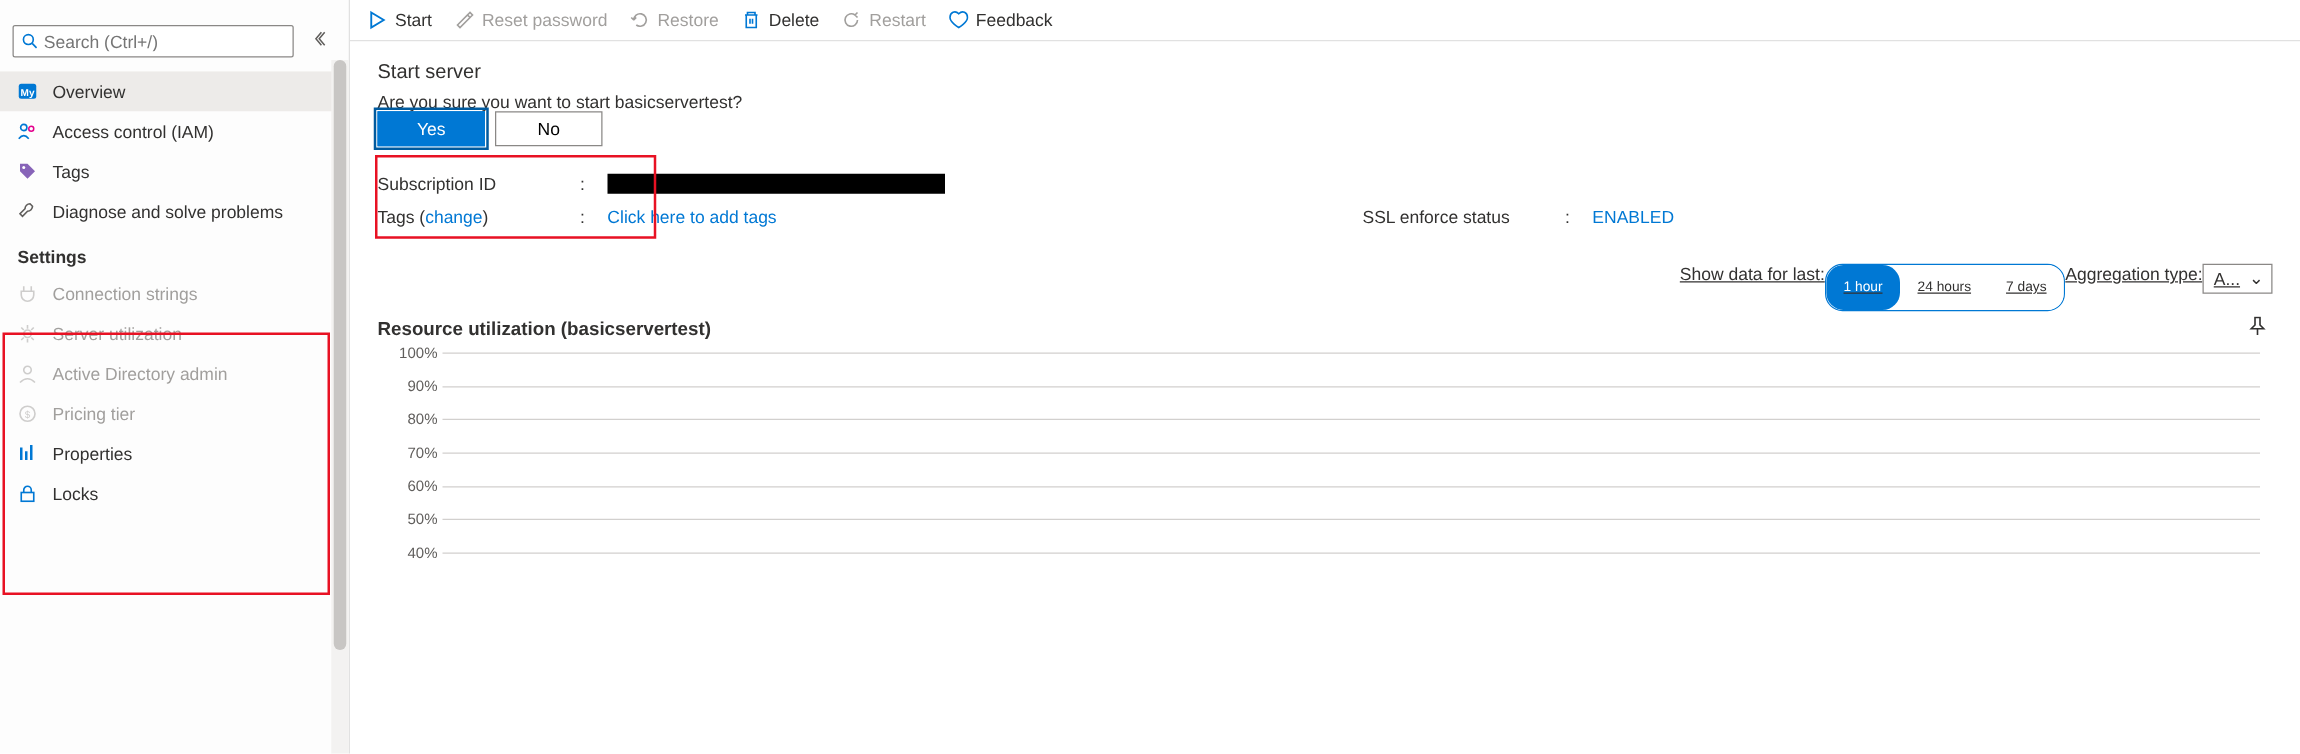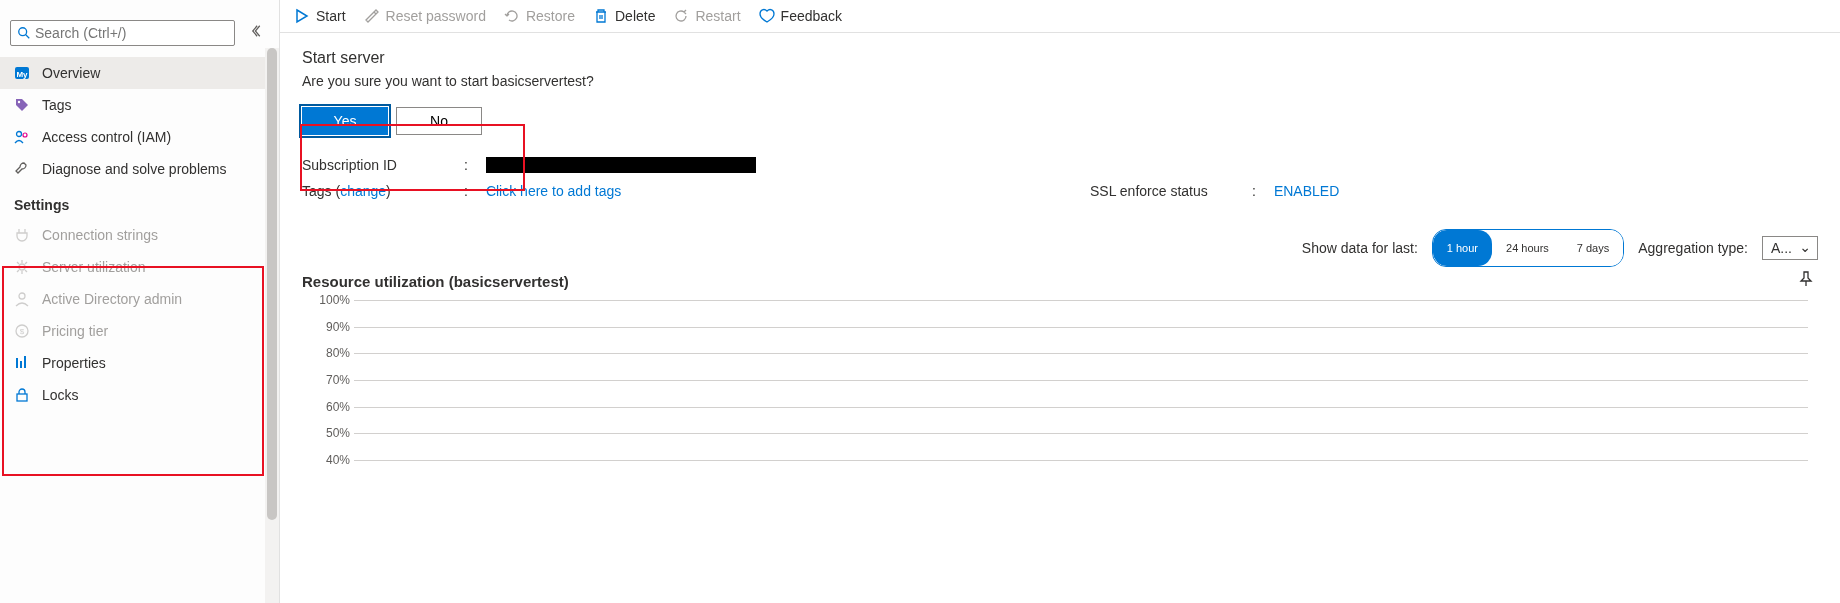--- a/index.html
+++ b/index.html
@@ -30,34 +30,34 @@
 
     
     .main { flex: 1; display: flex; flex-direction: column; position: relative; }
     .toolbar { display: flex; align-items: center; padding: 8px 14px; gap: 18px; border-bottom: 1px solid #e1e1e1; }
     .tool-btn { display: flex; align-items: center; gap: 6px; cursor: pointer; color: #323130; }
     .tool-btn.disabled { color: #a19f9d; cursor: default; }
     .tool-btn svg { width: 16px; height: 16px; }
 
     .content { padding: 16px 22px 0 22px; overflow: hidden; }
     .panel-title { font-size: 16px; font-weight: 400; margin-bottom: 6px; }
-    .panel-text { color: #323130; margin-bottom: 18px; }
+    .panel-text { color: #323130; }
     .btn-row { display: flex; gap: 8px; margin-bottom: 22px; }
     .btn { min-width: 86px; padding: 5px 10px; font-size: 14px; border: 1px solid #8a8886; background: #fff; cursor: pointer; text-align: center; }
     .btn-primary { background: #0078d4; color: #fff; border-color: #0078d4; outline: 2px solid #005a9e; outline-offset: 1px; }
 
     .props { display: flex; gap: 60px; margin-bottom: 12px; flex-wrap: wrap; align-items: flex-end; }
     .prop-col { flex: 1; min-width: 400px; }
     .prop-row { display: flex; align-items: center; gap: 12px; margin-bottom: 10px; }
     .prop-label { color: #323130; width: 150px; }
     .colon { color: #323130; margin-right: 6px; }
     .link { color: #0078d4; cursor: pointer; }
     .redacted { background: #000; color: #000; width: 270px; height: 16px; display: inline-block; }
 
-    .filter-row { display: flex; align-items: center; justify-content: flex-end; gap: 14px; padding: 8px 22px 6px 22px; }
+    .filter-row { display: flex; align-items: flex-start; justify-content: flex-end; padding: 8px 22px 6px 22px; text-decoration: underline; }
     .filter-label { color: #323130; }
     .pill-group { display: flex; border: 1px solid #0078d4; border-radius: 14px; overflow: hidden; }
     .pill { padding: 12px 14px; font-size: 11px; cursor: pointer; color: #323130; background: #fff; }
     .pill.active { background: #0078d4; color: #fff; border-radius: 14px; }
     .agg-select { border: 1px solid #8a8886; padding: 3px 24px 3px 8px; background: #fff; position: relative; min-width: 56px; }
     .agg-select::after { content: "⌄"; position: absolute; right: 6px; top: 2px; font-size: 14px; }
 
     .chart-area { padding: 0 22px; position: relative; }
     .chart-title { font-weight: 600; font-size: 15px; margin-bottom: 10px; }
     .pin { position: absolute; right: 26px; top: -2px; cursor: pointer; color: #323130; }
@@ -96,36 +96,36 @@
               <text x="8" y="12" font-size="8" fill="#fff" text-anchor="middle" font-weight="bold">My</text>
             </svg>
         </span>
         <span>Overview</span>
       </div>
 
 
       <div class="nav-item">
         <span class="nav-icon">
           <svg width="16" height="16" viewBox="0 0 16 16">
-              <path d="M2 2 L8 2 L14 8 L8 14 L2 8 Z" fill="#8764b8"></path>
-              <circle cx="5" cy="5" r="1.2" fill="#fff"></circle>
-            </svg>
-        </span>
-        <span>Tags</span>
-      </div>
-
-      <div class="nav-item">
-        <span class="nav-icon">
-          <svg width="16" height="16" viewBox="0 0 16 16">
               <circle cx="5" cy="5" r="2.5" fill="none" stroke="#0078d4" stroke-width="1.3"></circle>
               <path d="M1 14 Q5 9 9 14" fill="none" stroke="#0078d4" stroke-width="1.3"></path>
               <circle cx="11" cy="6" r="2" fill="none" stroke="#e3008c" stroke-width="1.2"></circle>
             </svg>
         </span>
         <span>Access control (IAM)</span>
+      </div>
+
+      <div class="nav-item">
+        <span class="nav-icon">
+          <svg width="16" height="16" viewBox="0 0 16 16">
+              <path d="M2 2 L8 2 L14 8 L8 14 L2 8 Z" fill="#8764b8"></path>
+              <circle cx="5" cy="5" r="1.2" fill="#fff"></circle>
+            </svg>
+        </span>
+        <span>Tags</span>
       </div>
 
       <div class="nav-item">
         <span class="nav-icon">
           <svg width="16" height="16" viewBox="0 0 16 16">
               <path d="M10 2 A4 4 0 0 0 6 6 L2 10 L4 12 L8 8 A4 4 0 0 0 12 4 Z" fill="none" stroke="#605e5c" stroke-width="1.3"></path>
             </svg>
         </span>
         <span>Diagnose and solve problems</span>
       </div>

